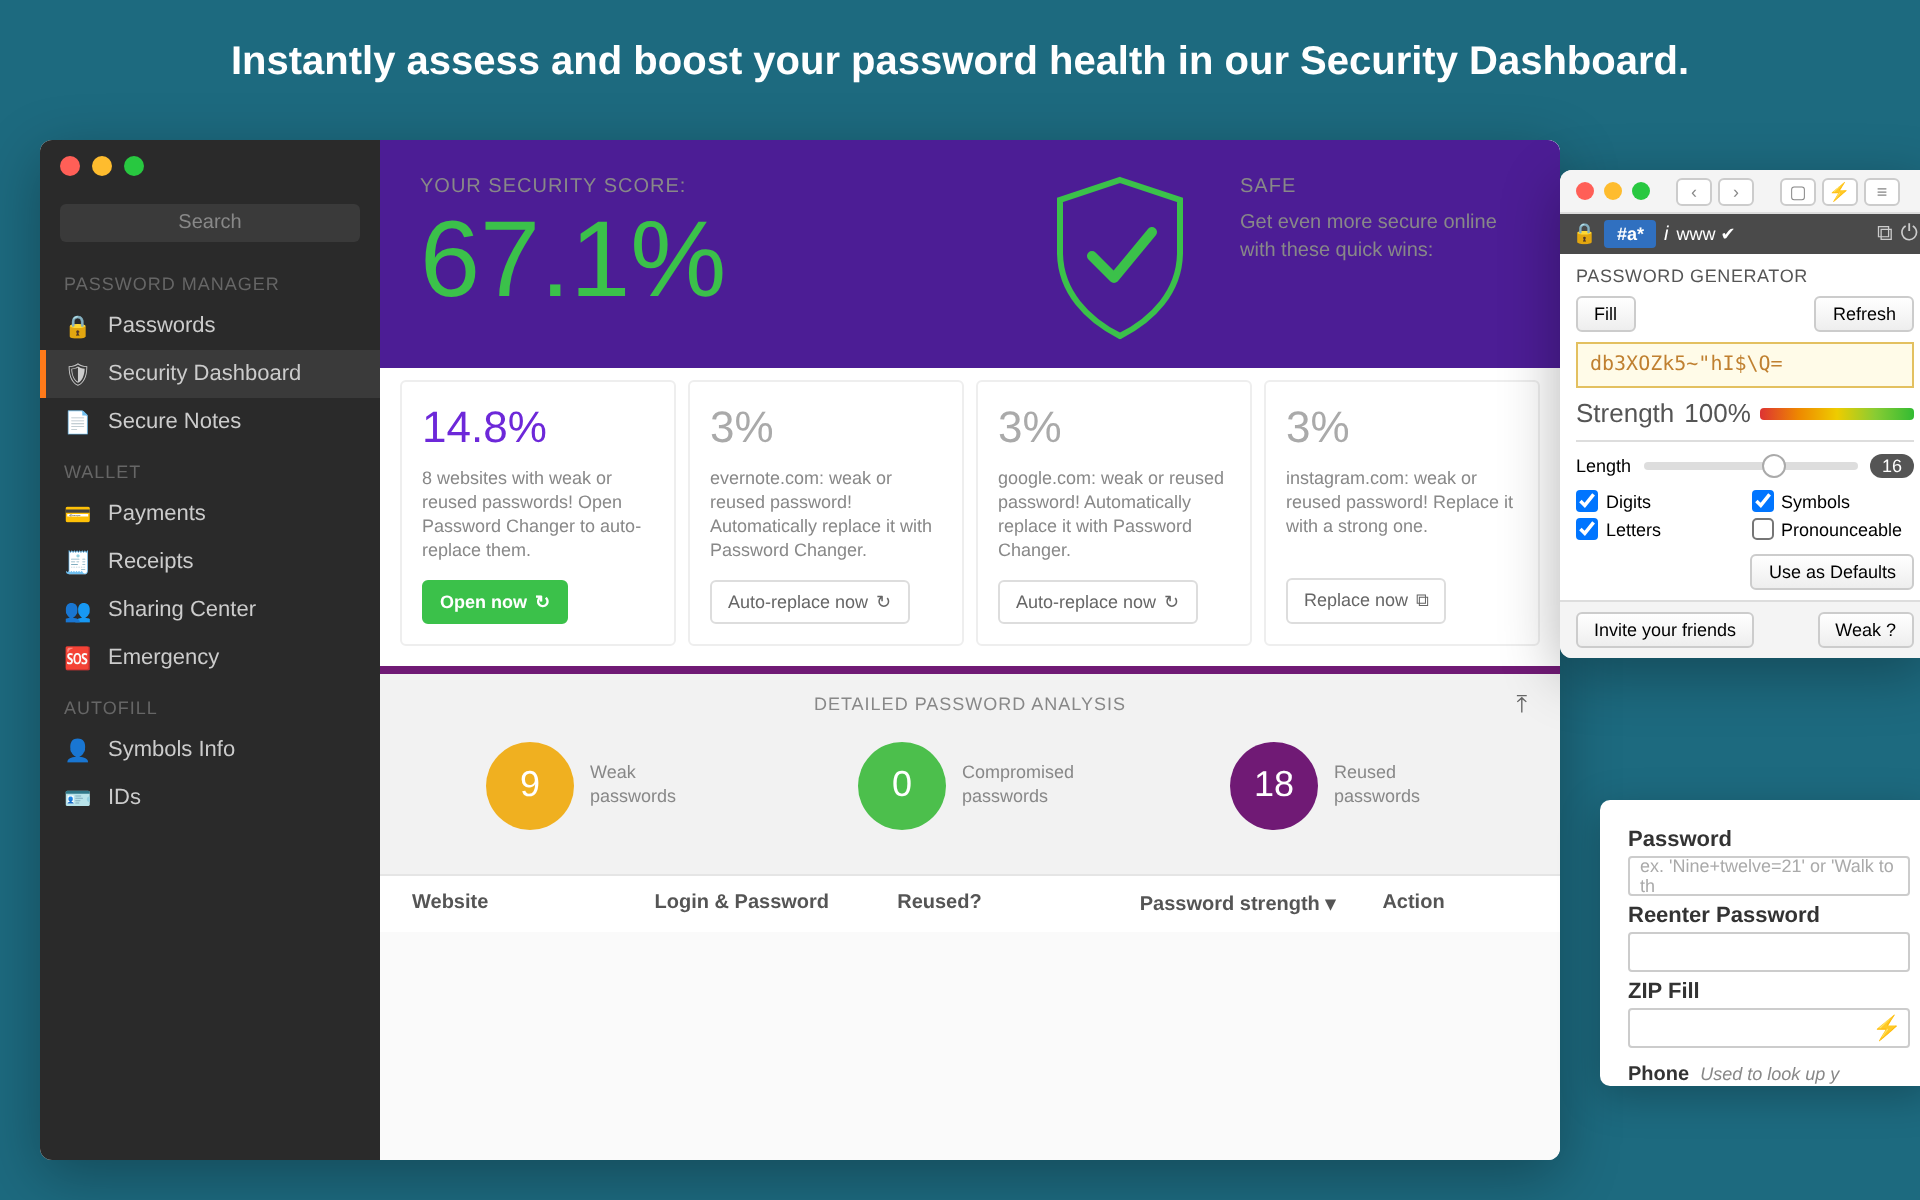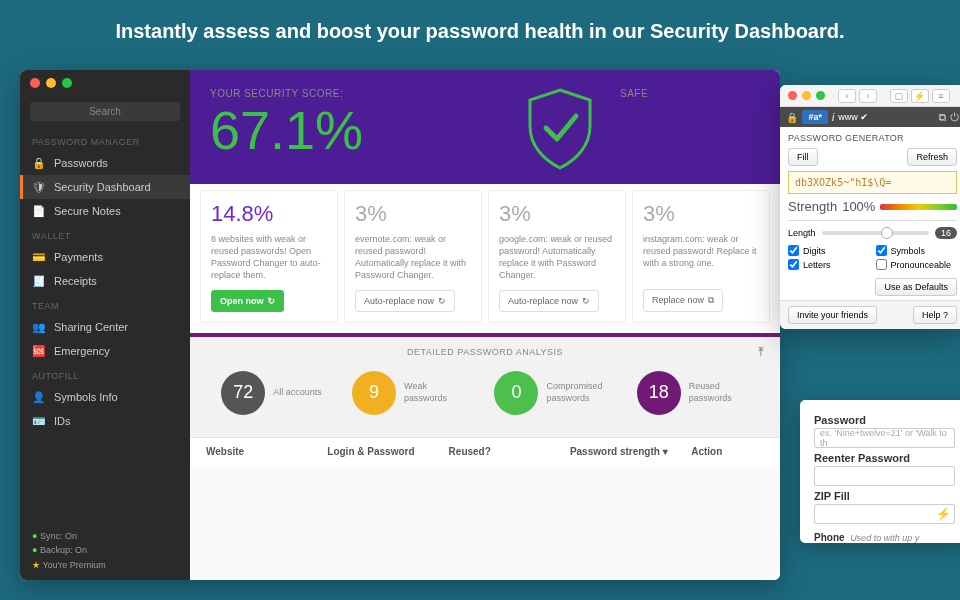--- a/index.html
+++ b/index.html
@@ -121,61 +121,56 @@
     <div class="sect">WALLET</div>
     <div class="item">
         <span class="ic">💳</span>
         <span>Payments</span>
       </div>
     <div class="item">
         <span class="ic">🧾</span>
         <span>Receipts</span>
       </div>
 
-    <div class="sect">TEAM</div>
     <div class="item">
         <span class="ic">👥</span>
         <span>Sharing Center</span>
       </div>
     <div class="item">
         <span class="ic">🆘</span>
         <span>Emergency</span>
       </div>
 
     <div class="sect">AUTOFILL</div>
     <div class="item">
         <span class="ic">👤</span>
         <span>Symbols Info</span>
       </div>
     <div class="item">
         <span class="ic">🪪</span>
         <span>IDs</span>
       </div>
 
-    <div class="status">
-      <div><span class="dot">●</span> <span>Sync: On</span></div>
-      <div><span class="dot">●</span> <span>Backup: On</span></div>
-      <div><span class="star">★</span> <span>You're Premium</span></div>
-    </div>
   </div>
 
   <div class="main">
     <div class="score-row">
       <div class="score-left">
         <div class="score-label">YOUR SECURITY SCORE:</div>
         <div class="score-val">67.1%</div>
       </div>
       <div class="shield">
         <svg viewBox="0 0 72 82">
             <path d="M36 2 L66 12 V38 C66 58 52 72 36 80 C20 72 6 58 6 38 V12 Z" fill="none" stroke="#3bc14a" stroke-width="3"></path>
             <path d="M22 40 L33 51 L52 28" fill="none" stroke="#3bc14a" stroke-width="5" stroke-linecap="round" stroke-linejoin="round"></path>
           </svg>
       </div>
       <div class="score-right">
         <div class="safe">SAFE</div>
+        <div class="safe-txt">Get even more secure online with these quick wins:</div>
       </div>
     </div>
 
     <div class="cards">
       <div class="card green">
         <div class="pct">14.8%</div>
         <div class="desc">8 websites with weak or reused passwords! Open Password Changer to auto-replace them.</div>
         <div class="btn">
             <span>Open now</span> 
             <span class="refresh-ic"></span>
@@ -206,24 +201,20 @@
           </div>
       </div>
     </div>
 
     <div class="analysis">
       <div class="ana-title">
         <span>DETAILED PASSWORD ANALYSIS</span>
         <span class="collapse">⤒</span>
       </div>
       <div class="circles">
-        <div class="circ-item">
-            <div class="circ" style="background:#555">72</div>
-            <div class="circ-label">All accounts</div>
-          </div>
         <div class="circ-item">
             <div class="circ" style="background:#f0b020">9</div>
             <div class="circ-label">Weak passwords</div>
           </div>
         <div class="circ-item">
             <div class="circ" style="background:#4cbf4c">0</div>
             <div class="circ-label">Compromised passwords</div>
           </div>
         <div class="circ-item">
             <div class="circ" style="background:#701a75">18</div>
@@ -302,29 +293,29 @@
       <label class="chk">
           <input type="checkbox" style="">
           <span>Pronounceable</span>
         </label>
     </div>
     <div style="text-align:right"><span class="gbtn">Use as Defaults</span></div>
   </div>
   <div class="gen-foot">
     <span class="gbtn">Invite your friends</span>
     <span style="flex:1"></span>
-    <span class="gbtn"><span>Help</span> <span>?</span></span>
+    <span class="gbtn"><span>Weak</span> <span>?</span></span>
   </div>
 </div>
 
 <div class="form-frag">
   <div class="fl">Password</div>
   <div class="fi">
       <span>ex. 'Nine+twelve=21' or 'Walk to th</span>
     </div>
   <div class="fl">Reenter Password</div>
   <div class="fi"></div>
   <div class="fl">ZIP Fill</div>
   <div class="fi">
       <span class="blitz">⚡</span>
     </div>
-  <div style="margin-top:8px"><b>Phone</b>&nbsp;&nbsp;<span class="sub">Used to with up y</span></div>
+  <div style="margin-top:8px"><b>Phone</b>&nbsp;&nbsp;<span class="sub">Used to look up y</span></div>
 </div>
 
 </body></html>

